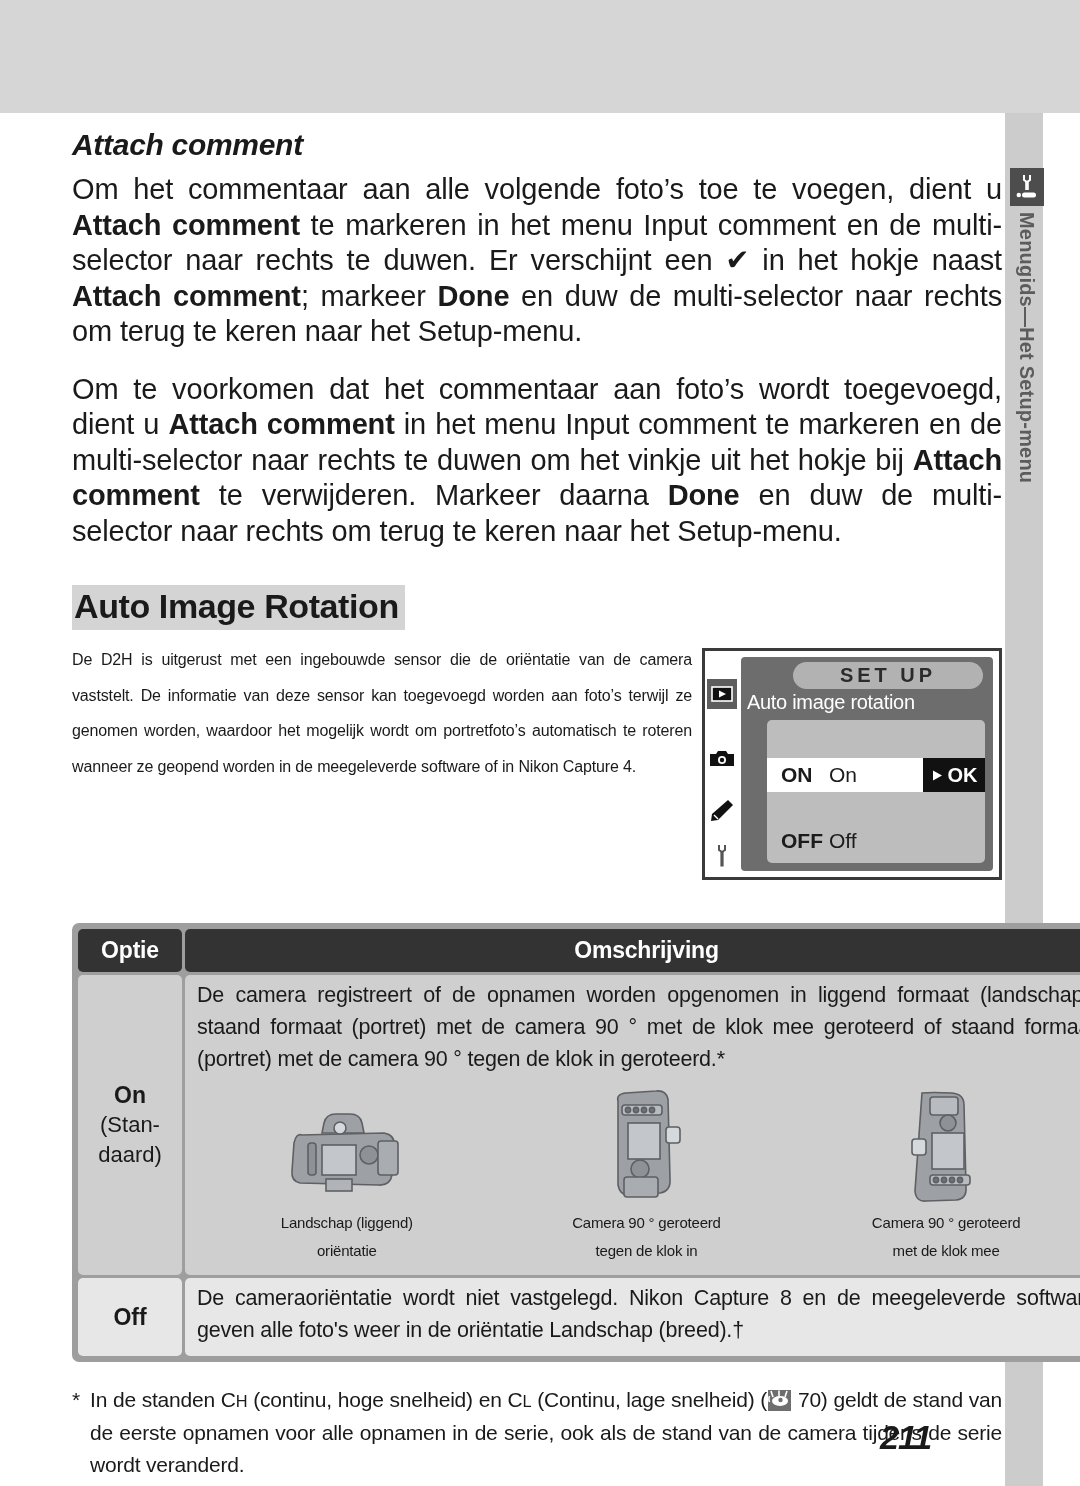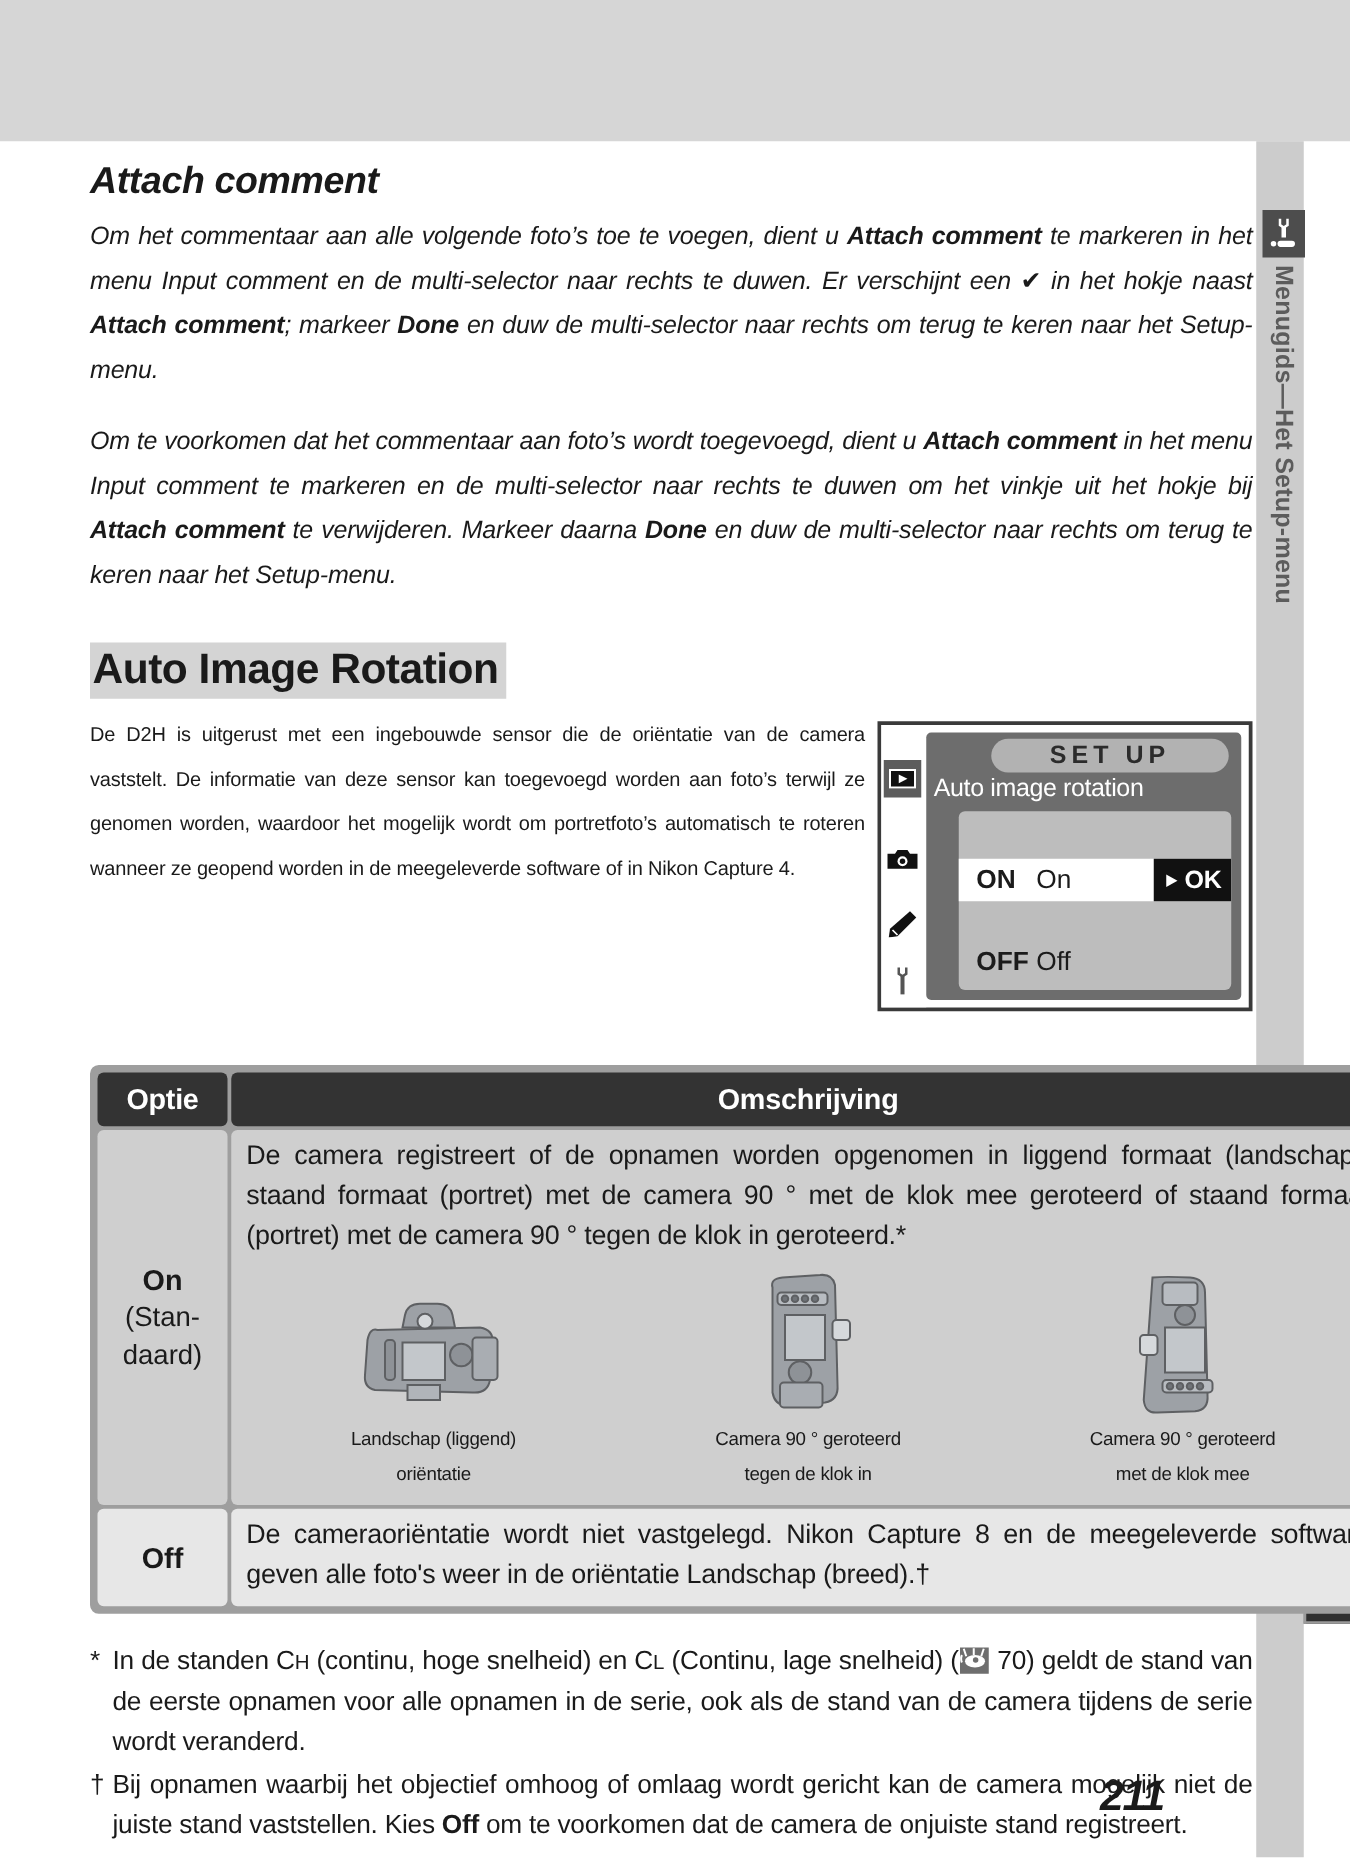--- a/index.html
+++ b/index.html
@@ -67,26 +67,25 @@
 
   h2.sub-head {
     font-style: italic;
     font-weight: bold;
     font-size: 30px;
     margin: 0 0 10px 0;
     letter-spacing: -0.3px;
   }
 
   p.body {
-    font-size: 20px;
+    font-size: 29px;
     line-height: 35.5px;
     margin: 0 0 22px 0;
     text-align: justify;
     letter-spacing: -0.15px;
-    font-style: italic;
   }
   p.body:last-child { margin-bottom: 0; }
   p.body b { font-weight: bold; }
 
   h1.section-head {
     display: inline-block;
     font-size: 34px;
     font-weight: bold;
     margin: 14px 0 12px 0;
     padding: 2px 6px 4px 2px;

